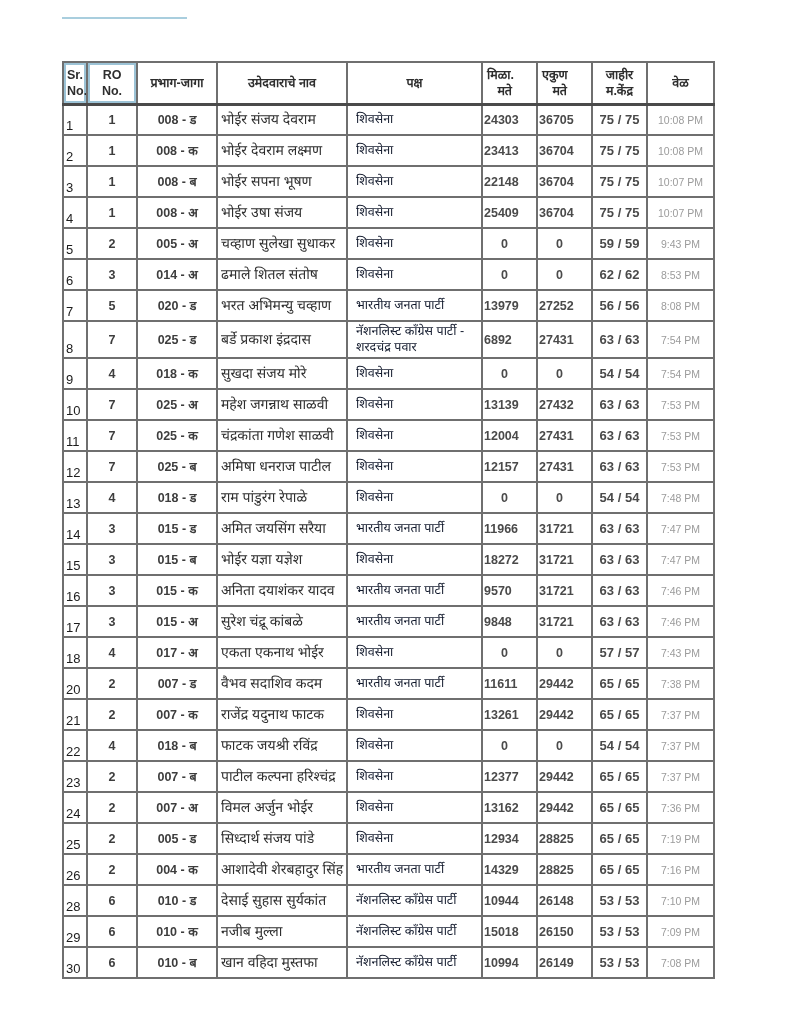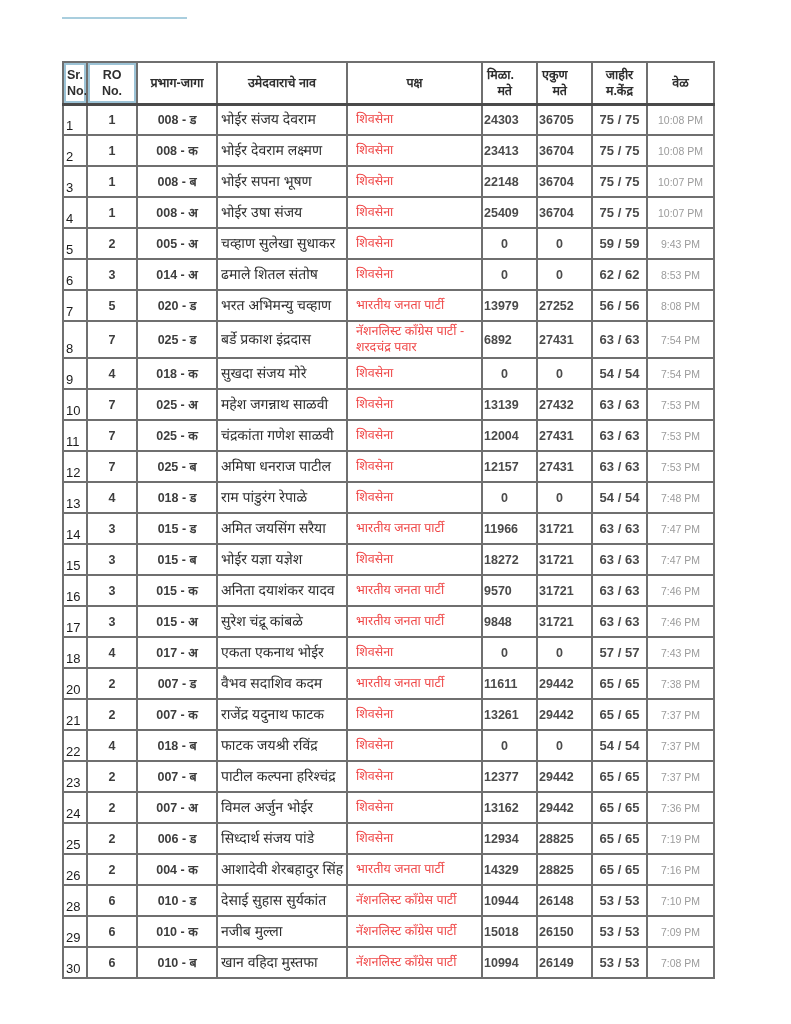--- a/index.html
+++ b/index.html
@@ -50,21 +50,21 @@
   .results td.c-ro, .results td.c-ward {
     font-weight: bold; font-size: 12.5px; color: #3d3d3d;
     text-align: center; vertical-align: middle;
   }
   .results td.c-name {
     font-size: 14px; color: #2e2e2e;
     text-align: left; vertical-align: middle;
     padding: 2px 2px 2px 3px; line-height: 1.2;
   }
   .results td.c-party {
-    font-size: 12.5px; color: #ef4444;
+    font-size: 12.5px; color: #0f172a;
     text-align: left; vertical-align: middle;
     padding: 2px 4px 2px 8px; line-height: 1.25;
   }
   .results td.c-num {
     font-weight: bold; font-size: 12.5px; color: #4a4a4a;
     text-align: right; vertical-align: middle;
     padding-right: 28px;
   }
   .results td.c-decl {
     font-weight: bold; font-size: 13px; color: #4a4a4a;
@@ -363,21 +363,21 @@
           <td class="c-name">विमल अर्जुन भोईर</td>
           <td class="c-party">शिवसेना</td>
           <td class="c-num">13162</td>
           <td class="c-num">29442</td>
           <td class="c-decl">65 / 65</td>
           <td class="c-time">7:36 PM</td>
         </tr>
         <tr>
           <td class="c-sr">25</td>
           <td class="c-ro">2</td>
-          <td class="c-ward">006 - ड</td>
+          <td class="c-ward">005 - ड</td>
           <td class="c-name">सिध्दार्थ संजय पांडे</td>
           <td class="c-party">शिवसेना</td>
           <td class="c-num">12934</td>
           <td class="c-num">28825</td>
           <td class="c-decl">65 / 65</td>
           <td class="c-time">7:19 PM</td>
         </tr>
         <tr>
           <td class="c-sr">26</td>
           <td class="c-ro">2</td>

